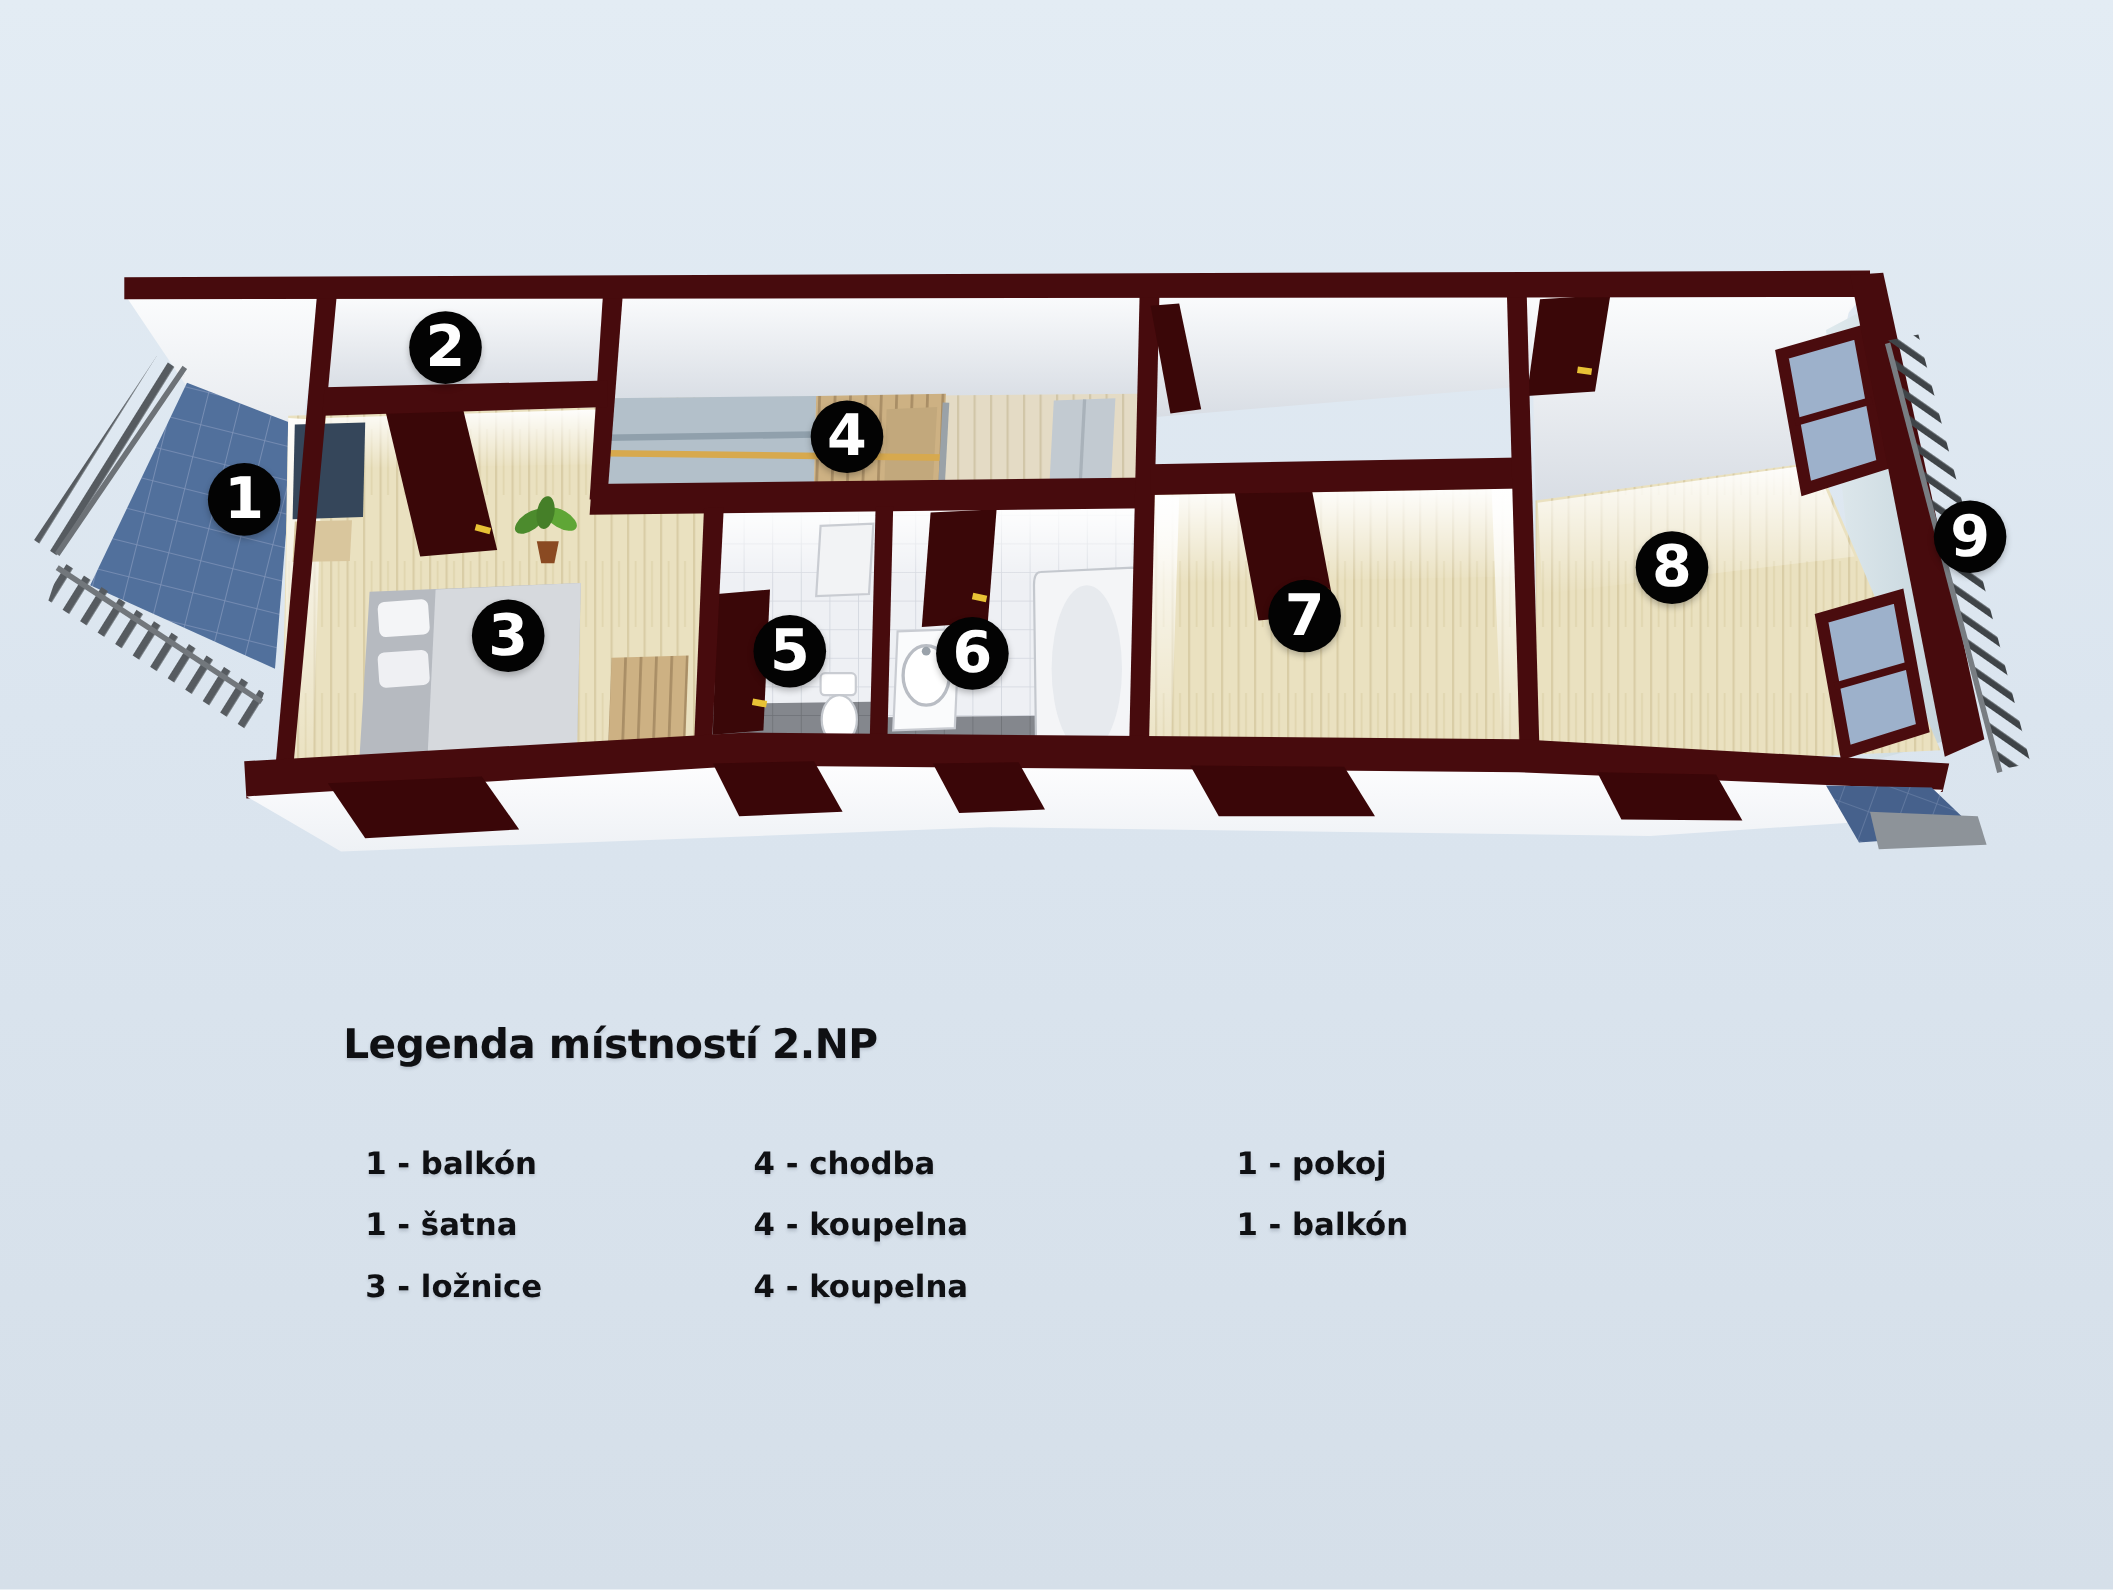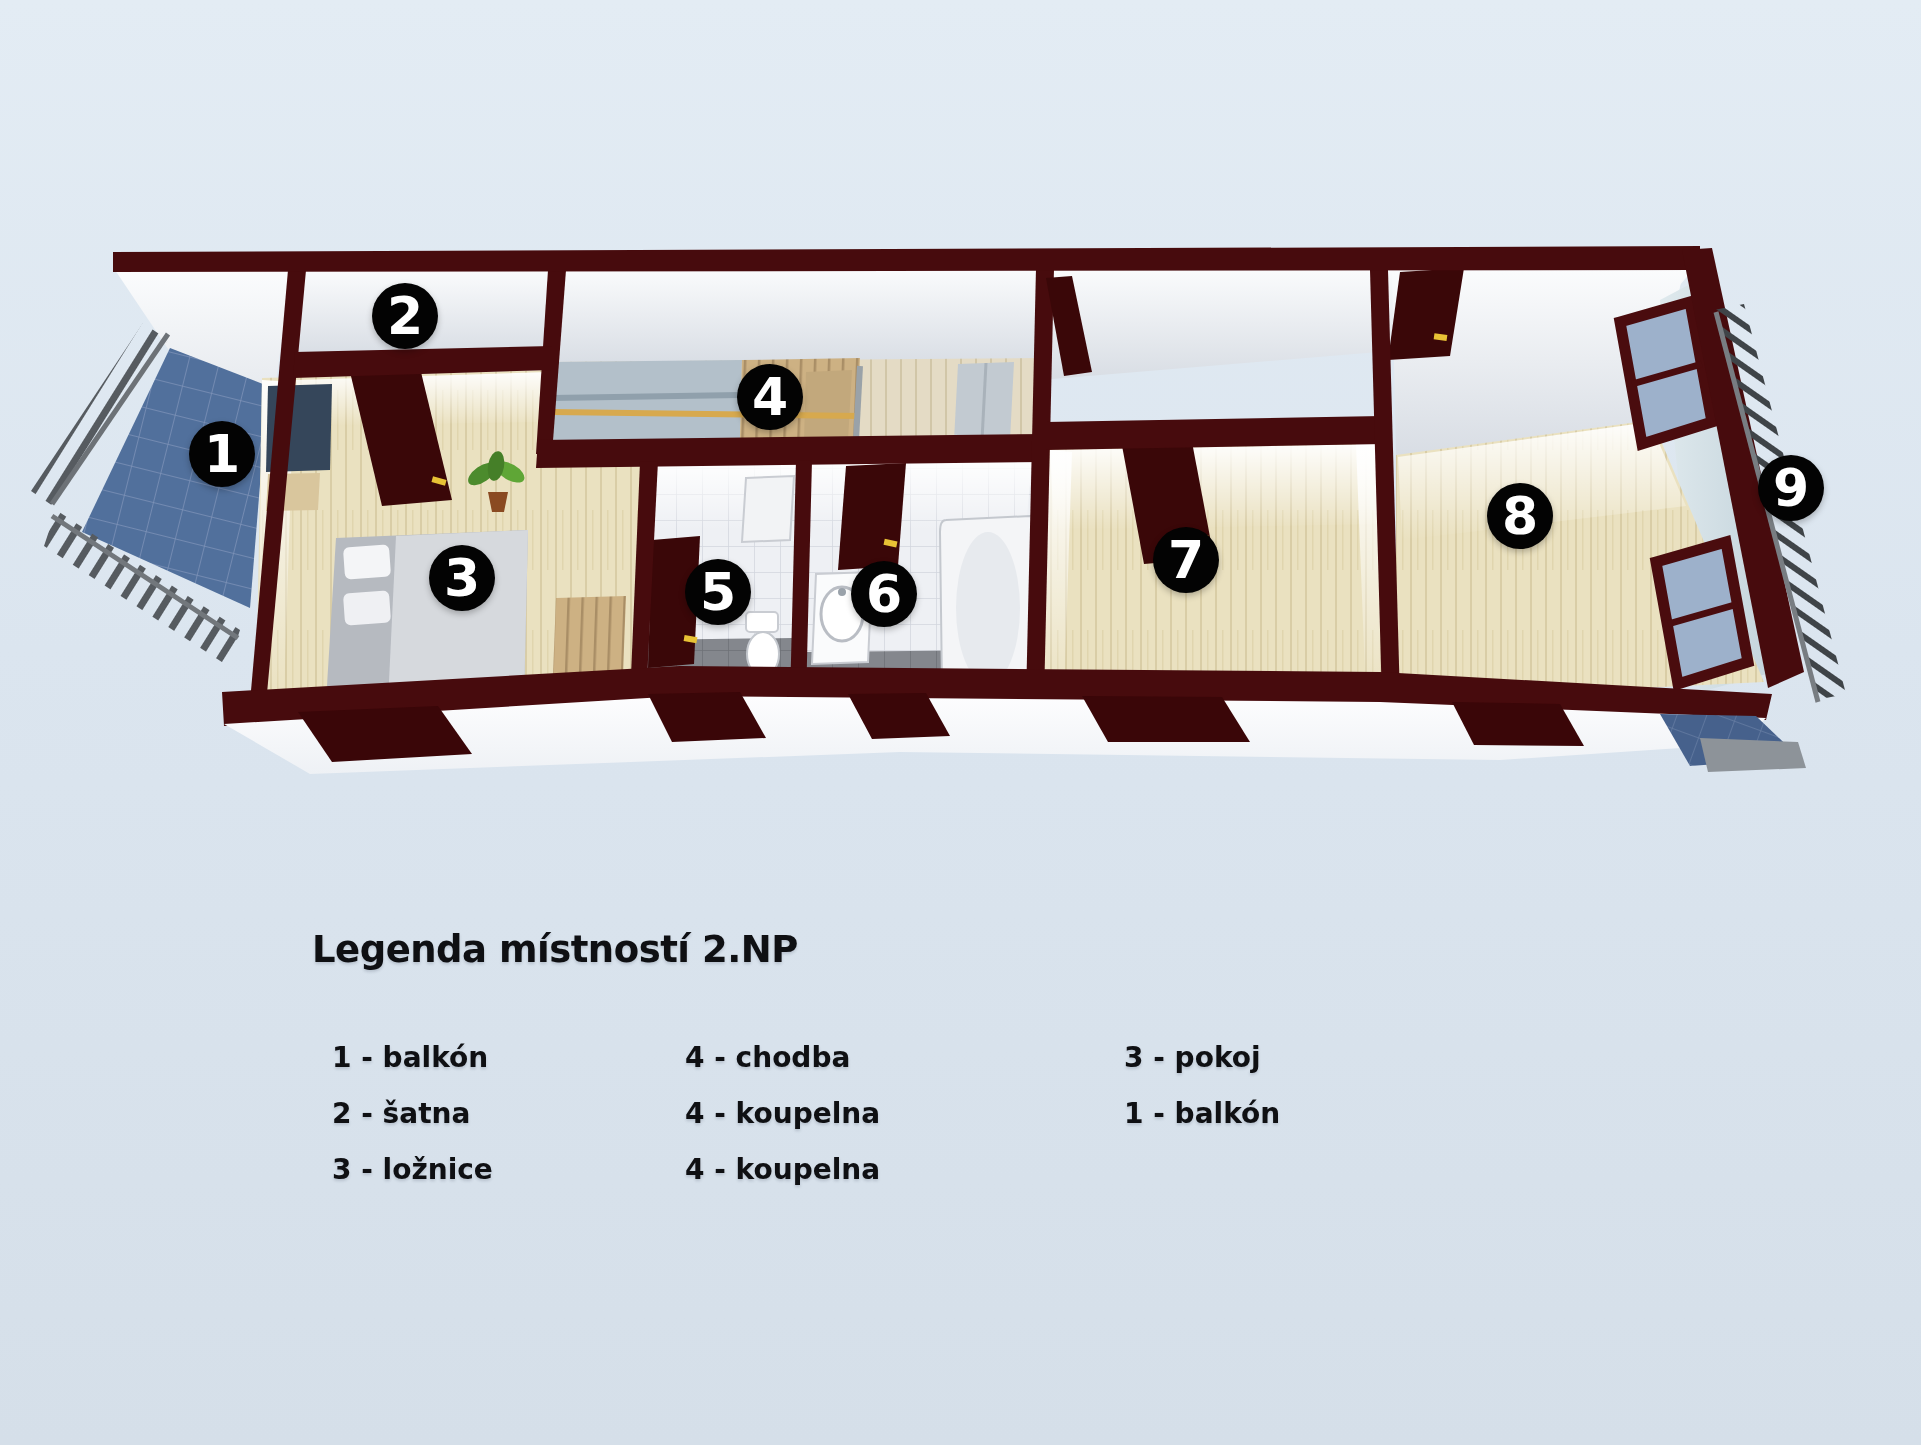--- a/index.html
+++ b/index.html
@@ -230,27 +230,27 @@
 <div class="marker m5">5</div>
 <div class="marker m6">6</div>
 <div class="marker m7">7</div>
 <div class="marker m8">8</div>
 <div class="marker m9">9</div>
 
 <div class="legend">
   <div class="legend-title">Legenda místností 2.NP</div>
   <div class="legend-col col-a">
     <div class="row">1 - balkón</div>
-    <div class="row">2 - šatna</div>
+    <div class="row">1 - šatna</div>
     <div class="row">3 - ložnice</div>
   </div>
   <div class="legend-col col-b">
     <div class="row">4 - chodba</div>
     <div class="row">4 - koupelna</div>
     <div class="row">4 - koupelna</div>
   </div>
   <div class="legend-col col-c">
-    <div class="row">3 - pokoj</div>
+    <div class="row">1 - pokoj</div>
     <div class="row">1 - balkón</div>
   </div>
 </div>
 
 </div>
 
 </body></html>

